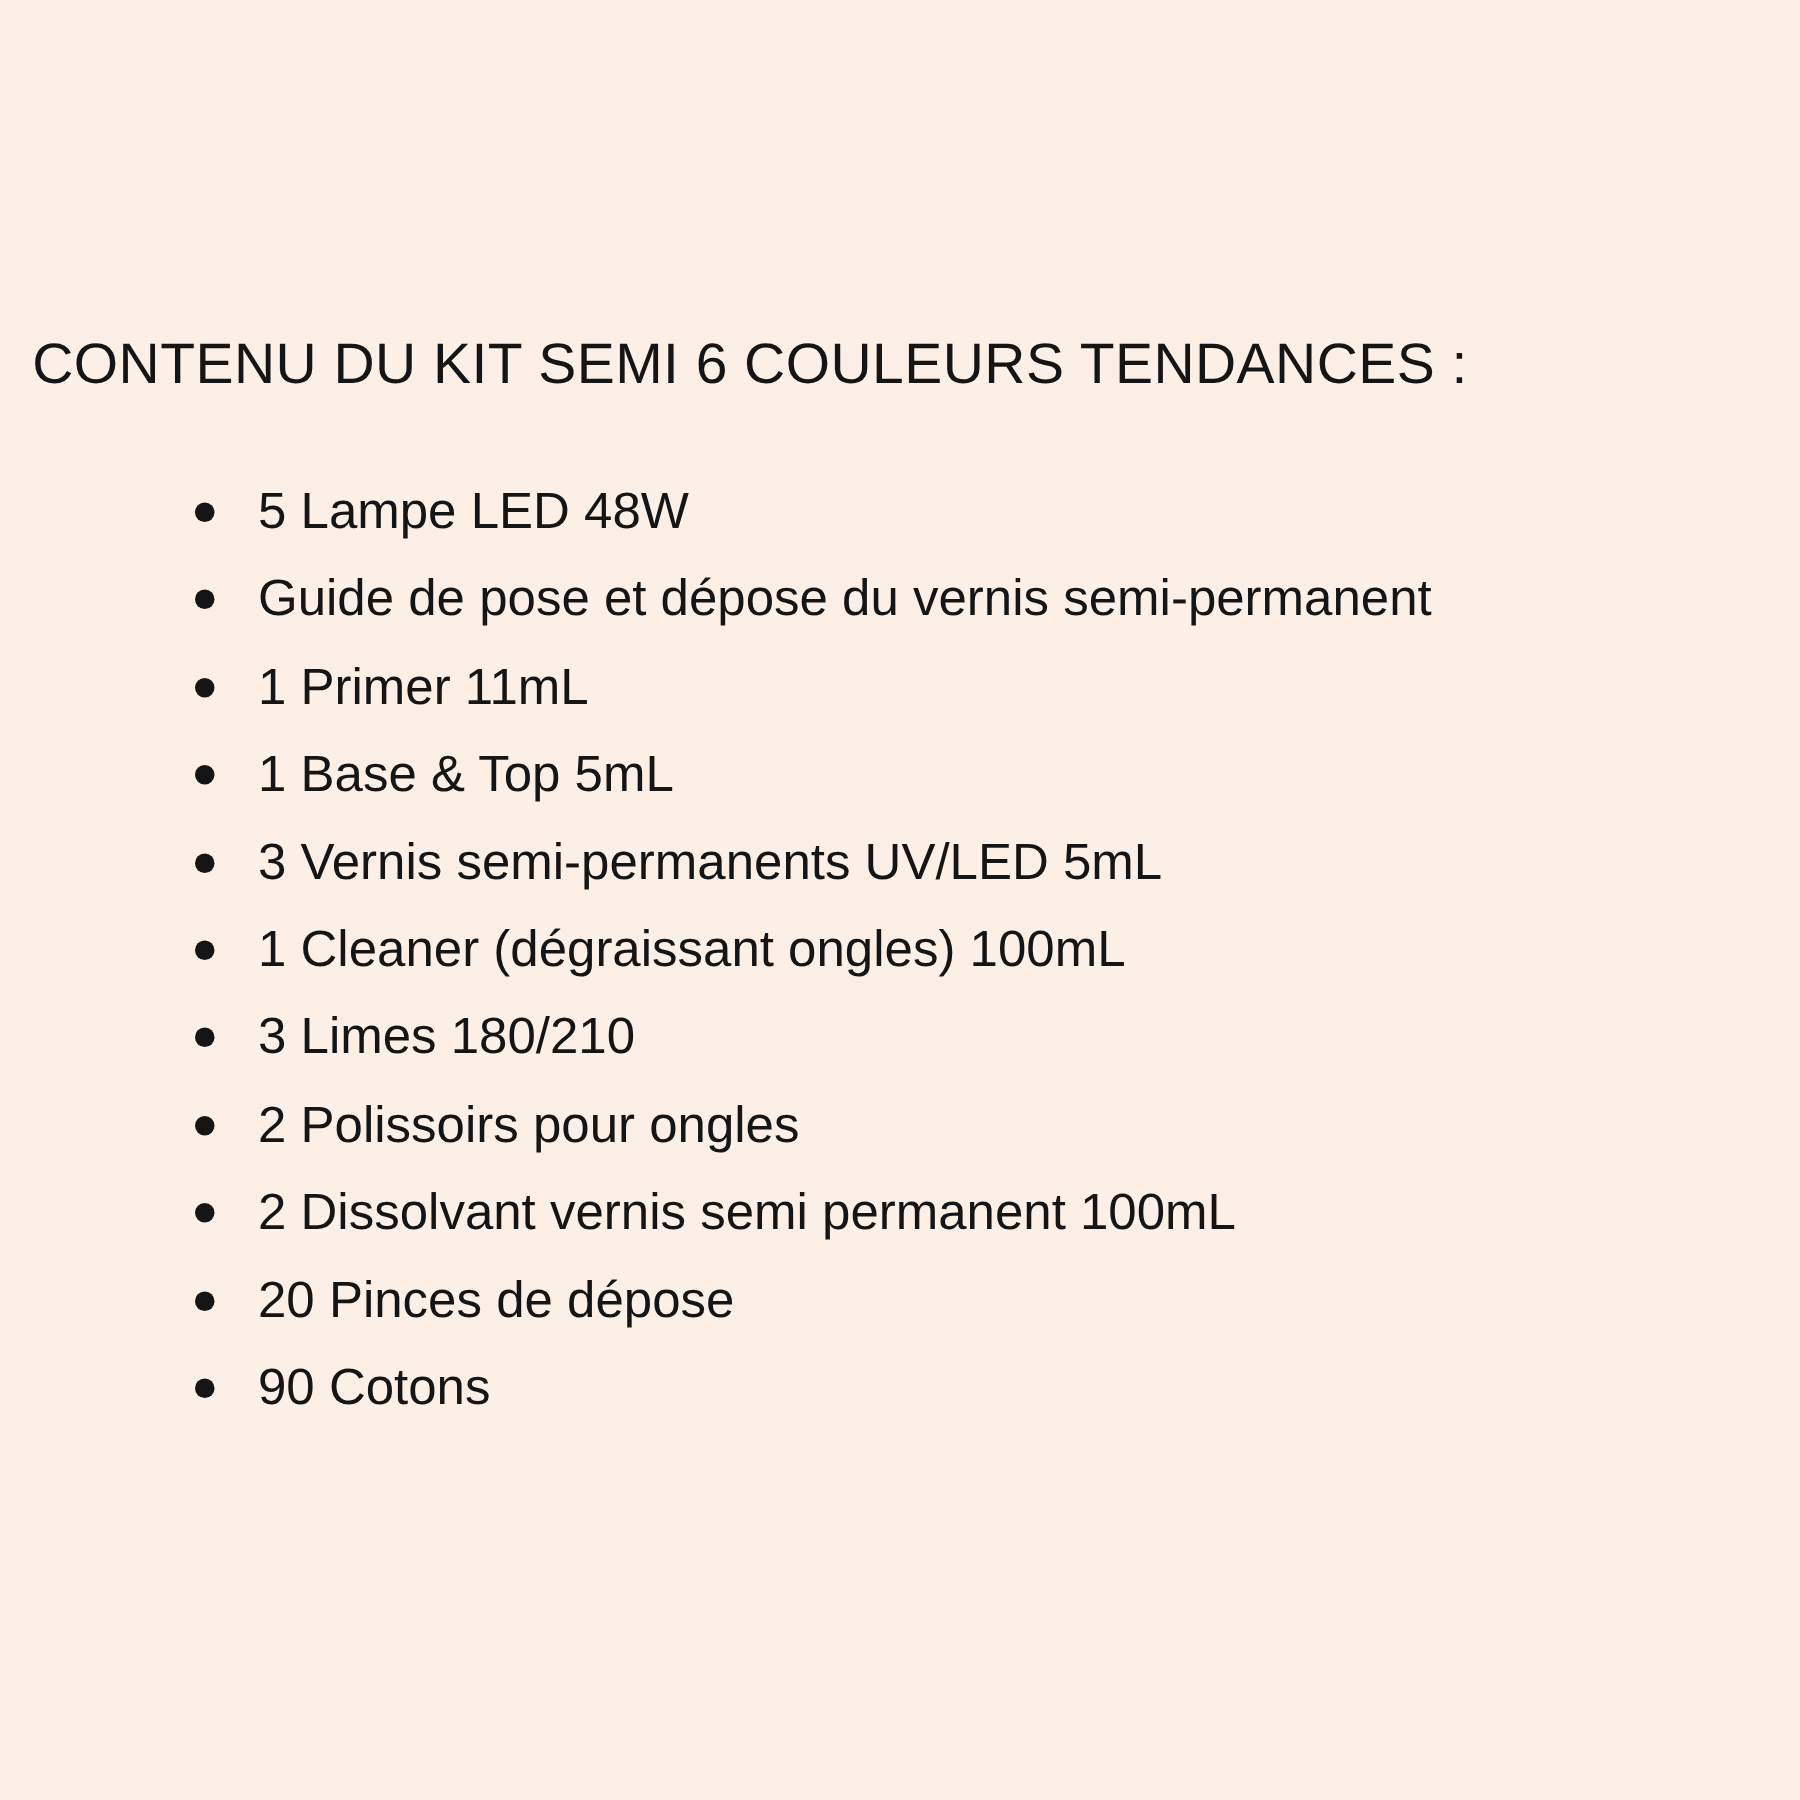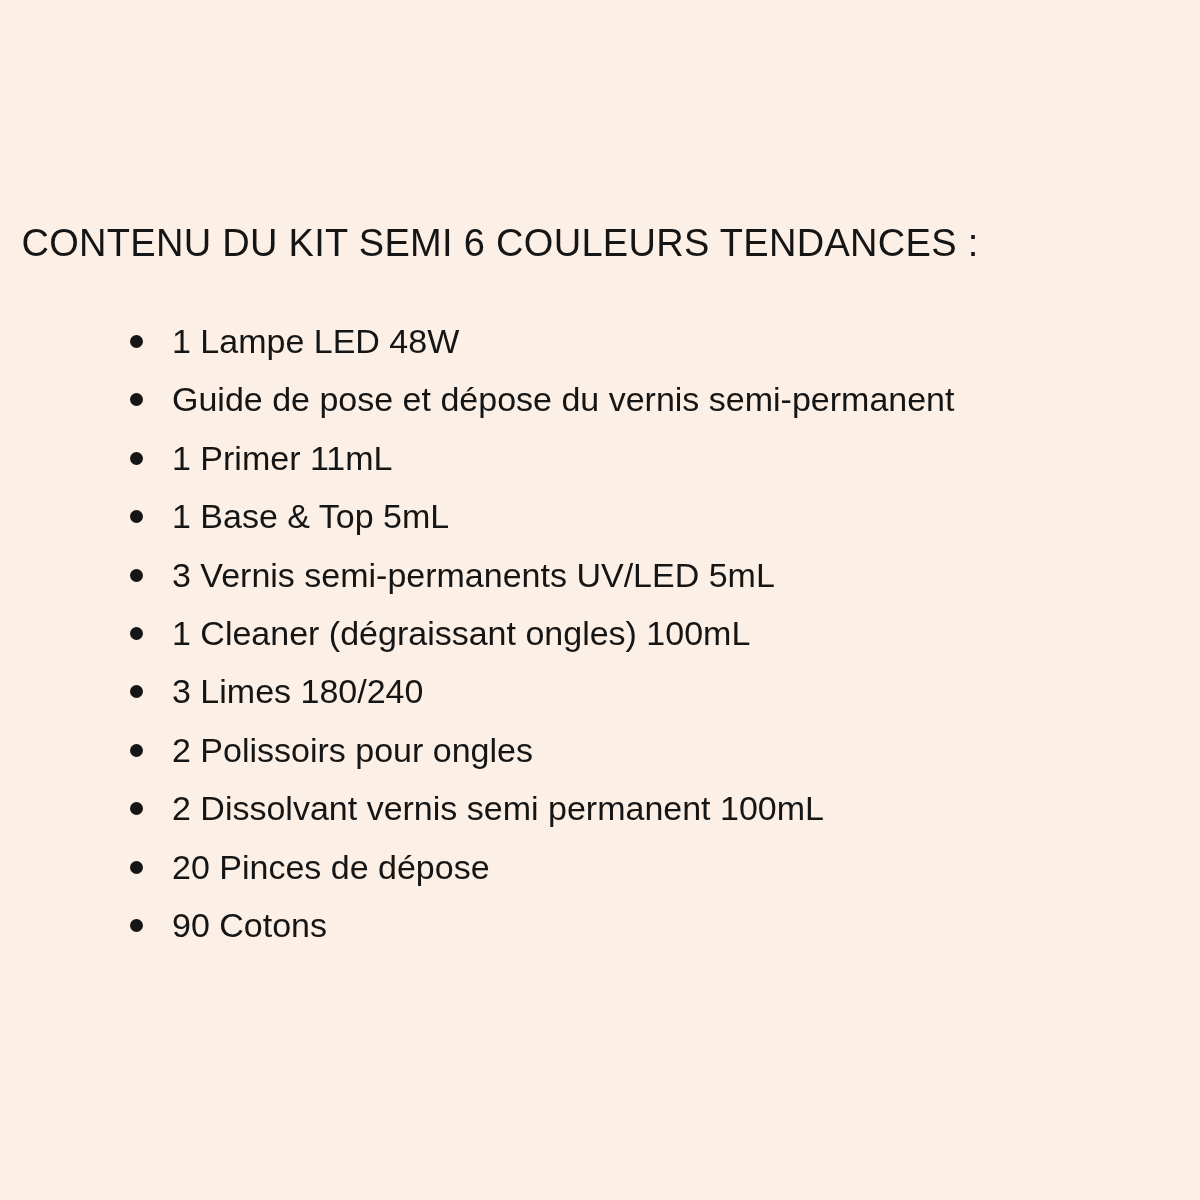--- a/index.html
+++ b/index.html
@@ -58,21 +58,21 @@
     }
   </style>
 </head>
 <body>
 
 <h1 class="title">CONTENU DU KIT SEMI 6 COULEURS TENDANCES :</h1>
 
 <ul class="kit-list">
   <li class="kit-item">
     <span class="bullet"></span>
-    <span class="item-text">1 Lampe LED 48W</span>
+    <span class="item-text">5 Lampe LED 48W</span>
   </li>
   <li class="kit-item">
     <span class="bullet"></span>
     <span class="item-text">Guide de pose et dépose du vernis semi-permanent</span>
   </li>
   <li class="kit-item">
     <span class="bullet"></span>
     <span class="item-text">1 Primer 11mL</span>
   </li>
   <li class="kit-item">
@@ -82,21 +82,21 @@
   <li class="kit-item">
     <span class="bullet"></span>
     <span class="item-text">3 Vernis semi-permanents UV/LED 5mL</span>
   </li>
   <li class="kit-item">
     <span class="bullet"></span>
     <span class="item-text">1 Cleaner (dégraissant ongles) 100mL</span>
   </li>
   <li class="kit-item">
     <span class="bullet"></span>
-    <span class="item-text">3 Limes 180/240</span>
+    <span class="item-text">3 Limes 180/210</span>
   </li>
   <li class="kit-item">
     <span class="bullet"></span>
     <span class="item-text">2 Polissoirs pour ongles</span>
   </li>
   <li class="kit-item">
     <span class="bullet"></span>
     <span class="item-text">2 Dissolvant vernis semi permanent 100mL</span>
   </li>
   <li class="kit-item">

